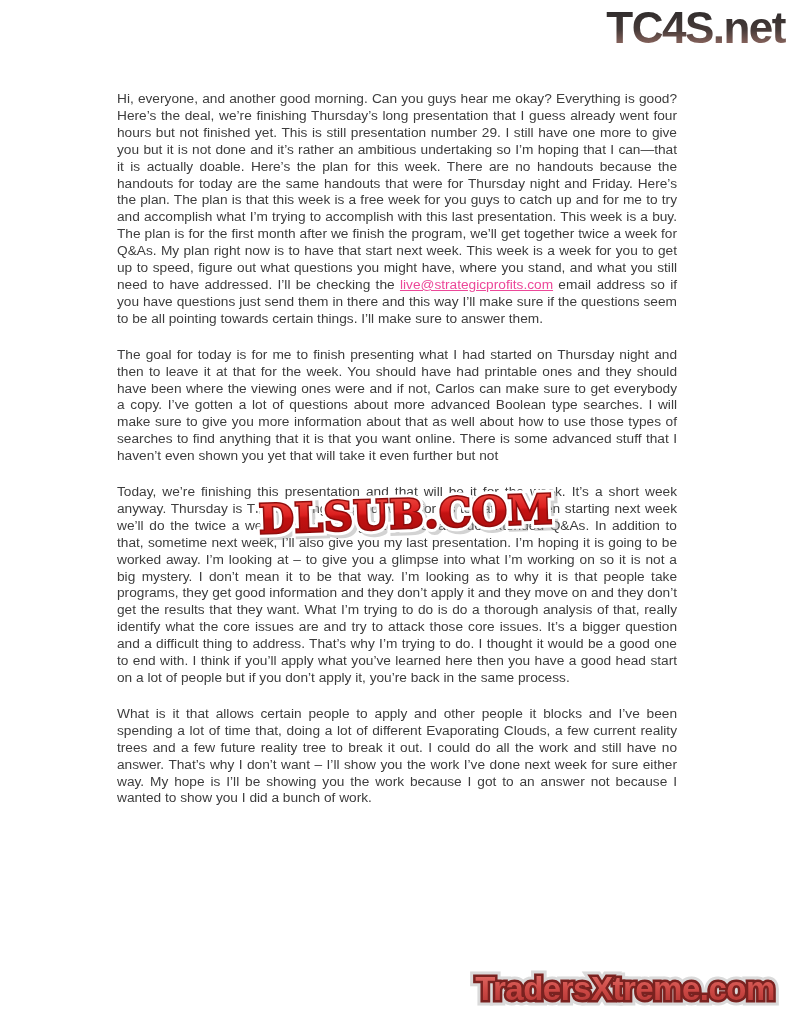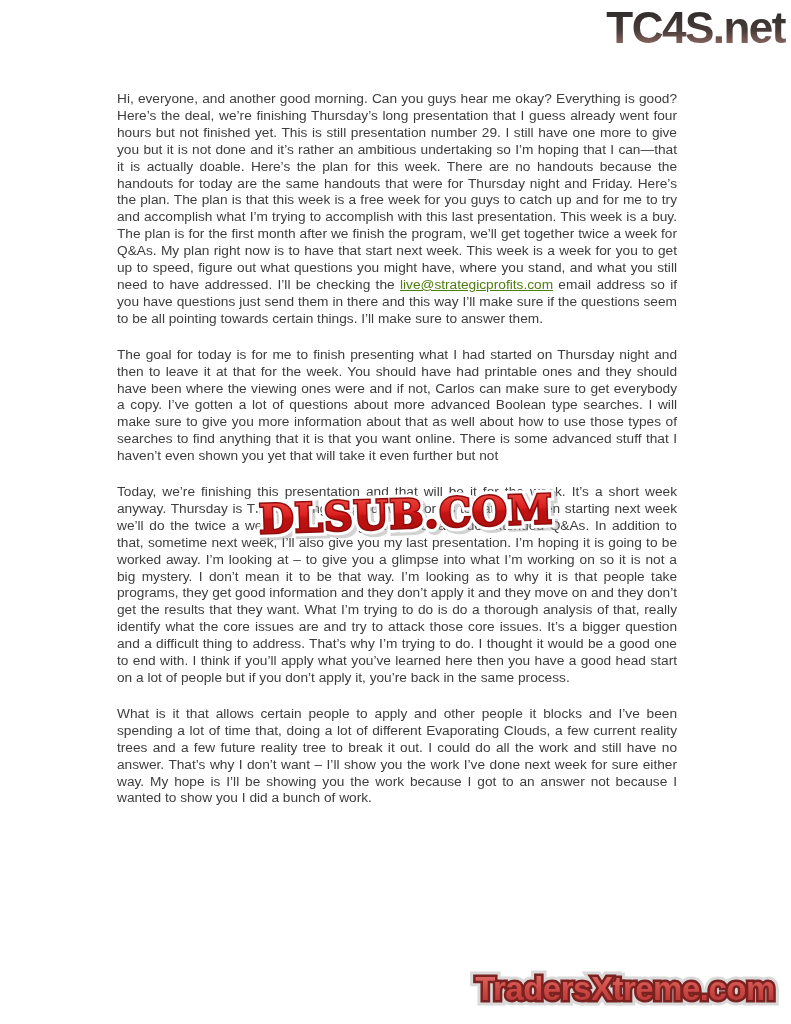--- a/index.html
+++ b/index.html
@@ -29,21 +29,21 @@
     left: 117px;
     top: 91px;
     width: 560px;
     font-size: 13.7px;
     line-height: 16.9px;
     color: #3d3d3d;
     text-align: justify;
   }
   .content p { margin: 0 0 19px 0; }
   .email-link {
-    color: #4d7c0f;
+    color: #ec4899;
     text-decoration: underline;
     cursor: pointer;
   }
 
   
   .dlsub-watermark {
     position: absolute;
     left: 248px;
     top: 483px;
     width: 316px;

